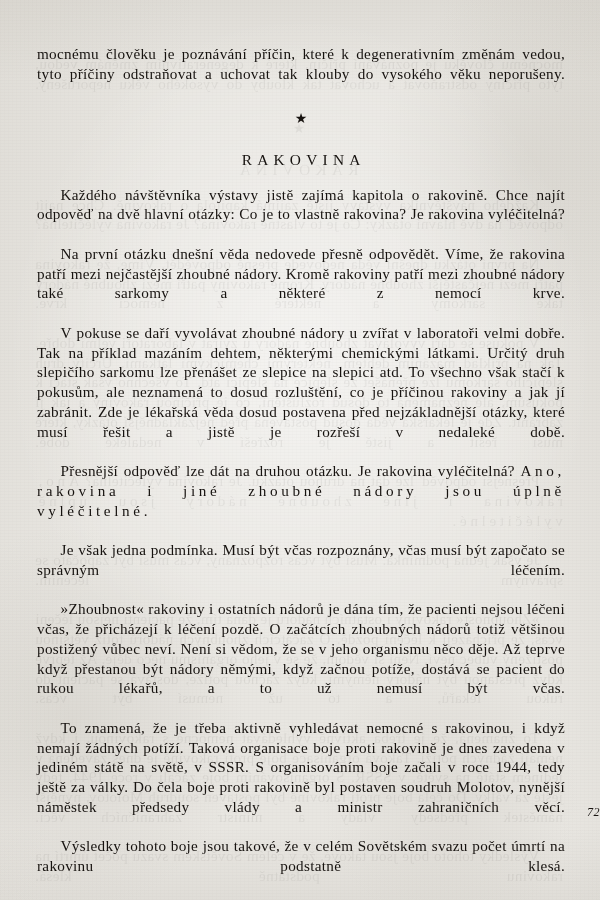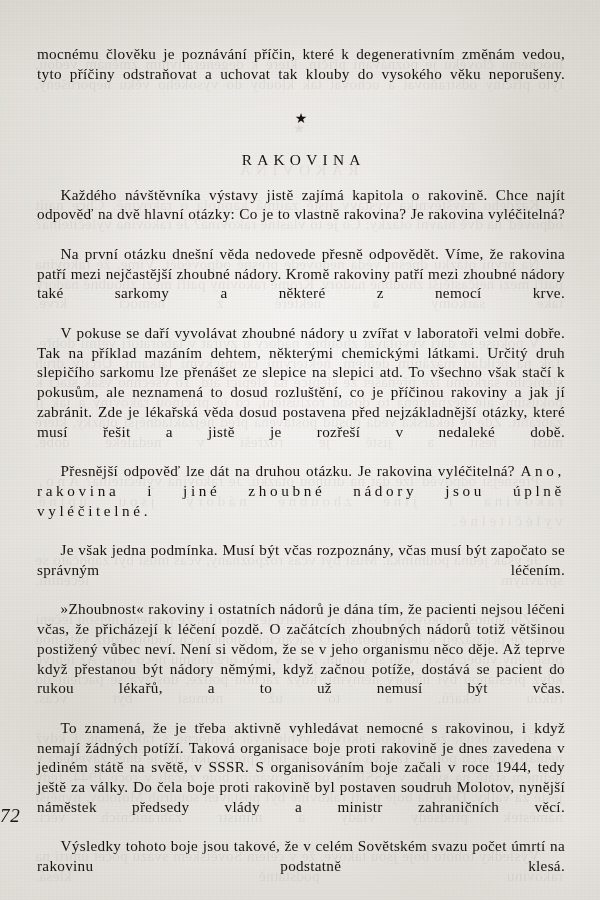--- a/index.html
+++ b/index.html
@@ -99,22 +99,22 @@
   .sperr {
     letter-spacing: 0.24em;
     word-spacing: 0.12em;
   }
 
   .folio {
     position: absolute;
     left: 0;
     top: 806px;
     width: 600px;
-    text-align: left;
-    font-size: 19px;
+    text-align: right;
+    font-size: 12px;
     line-height: 1;
     color: #1a1613;
     letter-spacing: 0.04em;
     font-style: italic;
   }
 
   
   #bleed {
     position: absolute;
     inset: 0;

